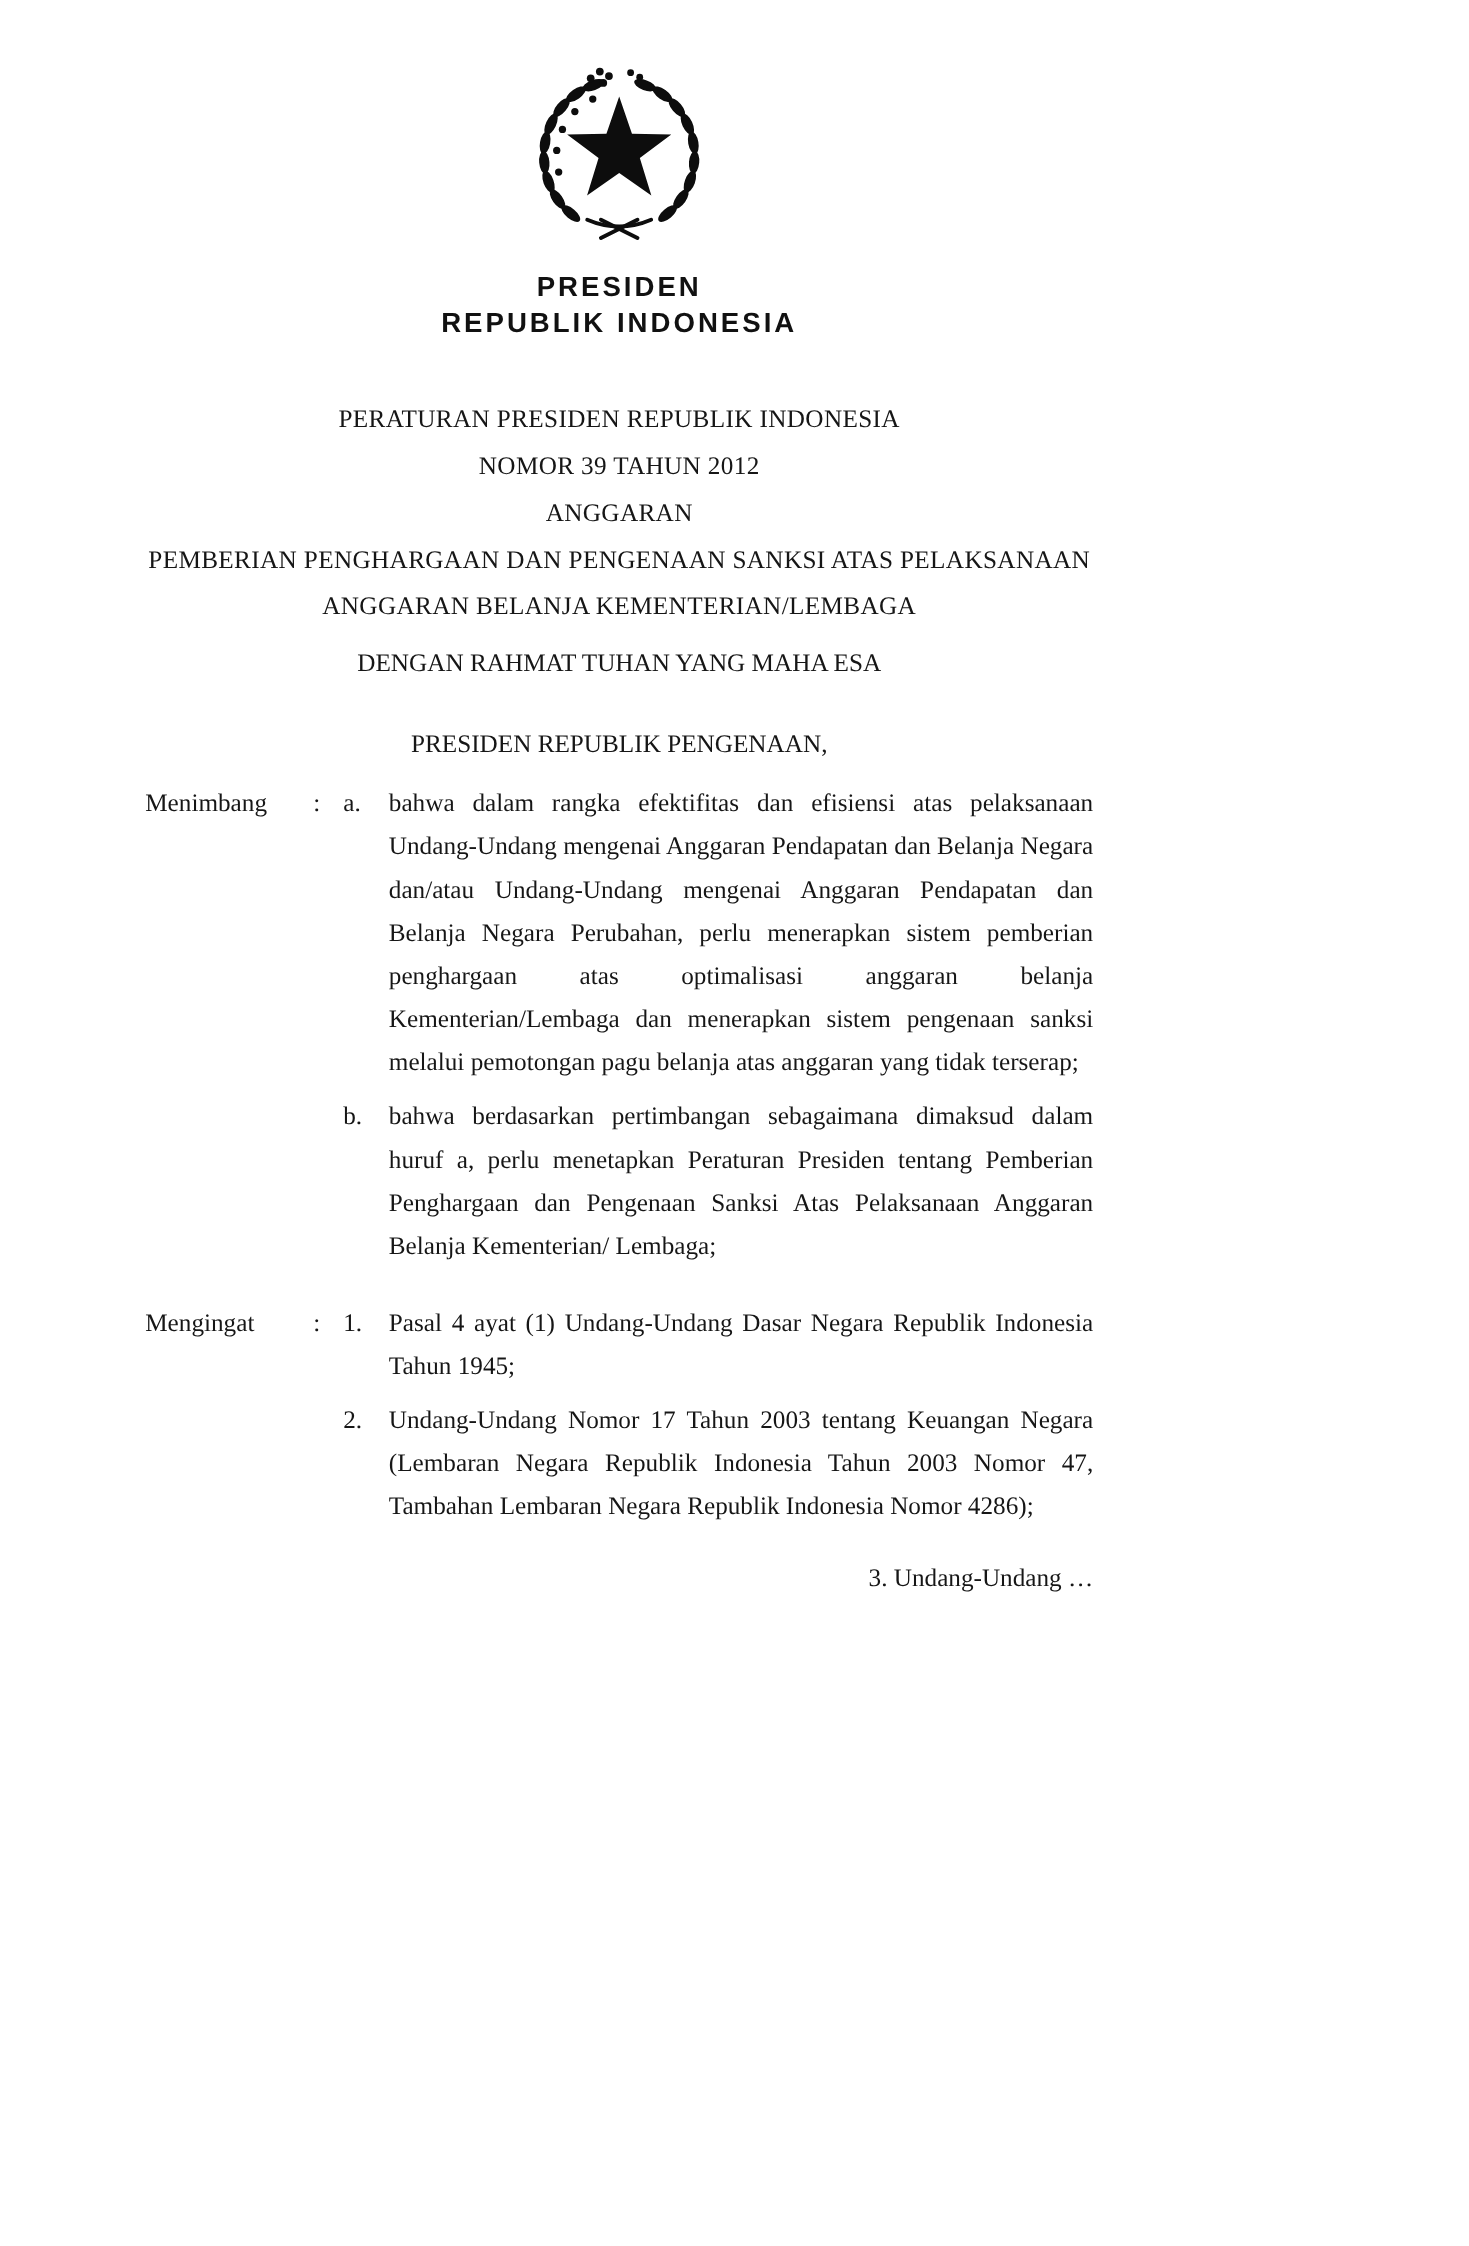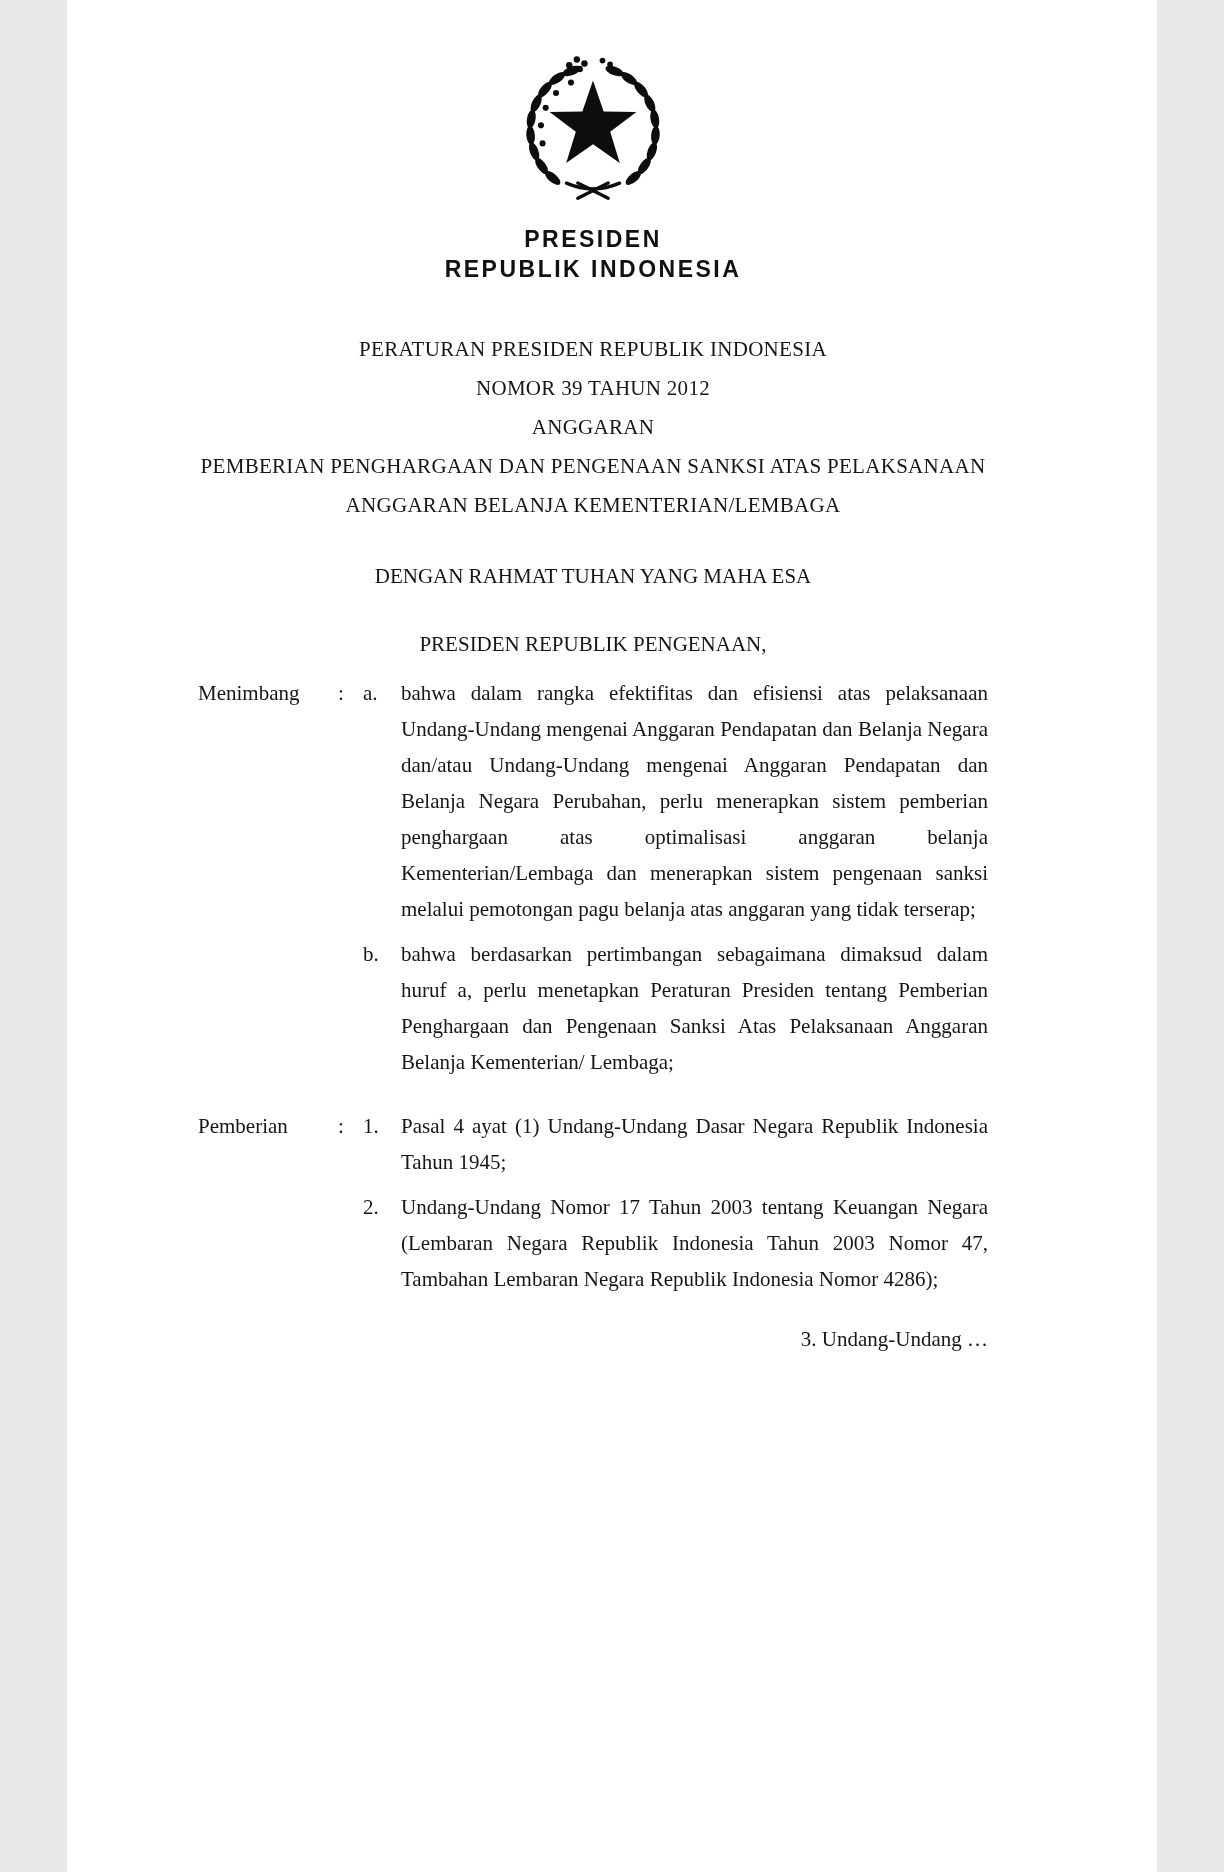--- a/index.html
+++ b/index.html
@@ -1,25 +1,24 @@
 <!DOCTYPE html>
 <html><head>
 <meta charset="utf-8">
 <style>
   html, body { margin: 0; padding: 0; background: #e8e8e8; }
   .page {
     position: relative;
-    width: 1080px;
+    width: 1224px;
     height: 1872px;
     margin: 0 auto;
     background: #ffffff;
     font-family: "Liberation Serif", "DejaVu Serif", serif;
     color: #161616;
     overflow: hidden;
-    padding-left: 10px;
   }
   .content {
     width: 790px;
     margin-left: 121px;
     padding-top: 52px;
   }
   .emblem { width: 212px; margin: 0 auto; }
   .emblem svg { display: block; width: 212px; height: 152px; }
   .org {
     margin-top: 20px;
@@ -36,21 +35,21 @@
     text-align: center;
     font-size: 21px;
     line-height: 39px;
     letter-spacing: 0.3px;
   }
   .center-line {
     text-align: center;
     font-size: 21px;
     line-height: 30px;
   }
-  .invocation { margin-top: 36px; }
+  .invocation { margin-top: 12px; }
   .authority  { margin-top: 38px; }
   .section { font-size: 21px; line-height: 36px; }
   .section.considering { margin-top: 16px; }
   .section.recalling   { margin-top: 28px; }
   .row {
     display: grid;
     grid-template-columns: 140px 25px 38px 1fr;
     align-items: start;
   }
   .row + .row { margin-top: 9px; }
@@ -144,21 +143,21 @@
       <div class="row">
         <div class="label"></div>
         <div class="sep"></div>
         <div class="marker">b.</div>
         <div class="text">bahwa berdasarkan pertimbangan sebagaimana dimaksud dalam huruf a, perlu menetapkan Peraturan Presiden tentang Pemberian Penghargaan dan Pengenaan Sanksi Atas Pelaksanaan Anggaran Belanja Kementerian/ Lembaga;</div>
       </div>
     </div>
 
     <div class="section recalling">
       <div class="row">
-        <div class="label">Pemberian</div>
+        <div class="label">Mengingat</div>
         <div class="sep">:</div>
         <div class="marker">1.</div>
         <div class="text">Pasal 4 ayat (1) Undang-Undang Dasar Negara Republik Indonesia Tahun 1945;</div>
       </div>
       <div class="row">
         <div class="label"></div>
         <div class="sep"></div>
         <div class="marker">2.</div>
         <div class="text">Undang-Undang Nomor 17 Tahun 2003 tentang Keuangan Negara (Lembaran Negara Republik Indonesia Tahun 2003 Nomor 47, Tambahan Lembaran Negara Republik Indonesia Nomor 4286);</div>
       </div>

